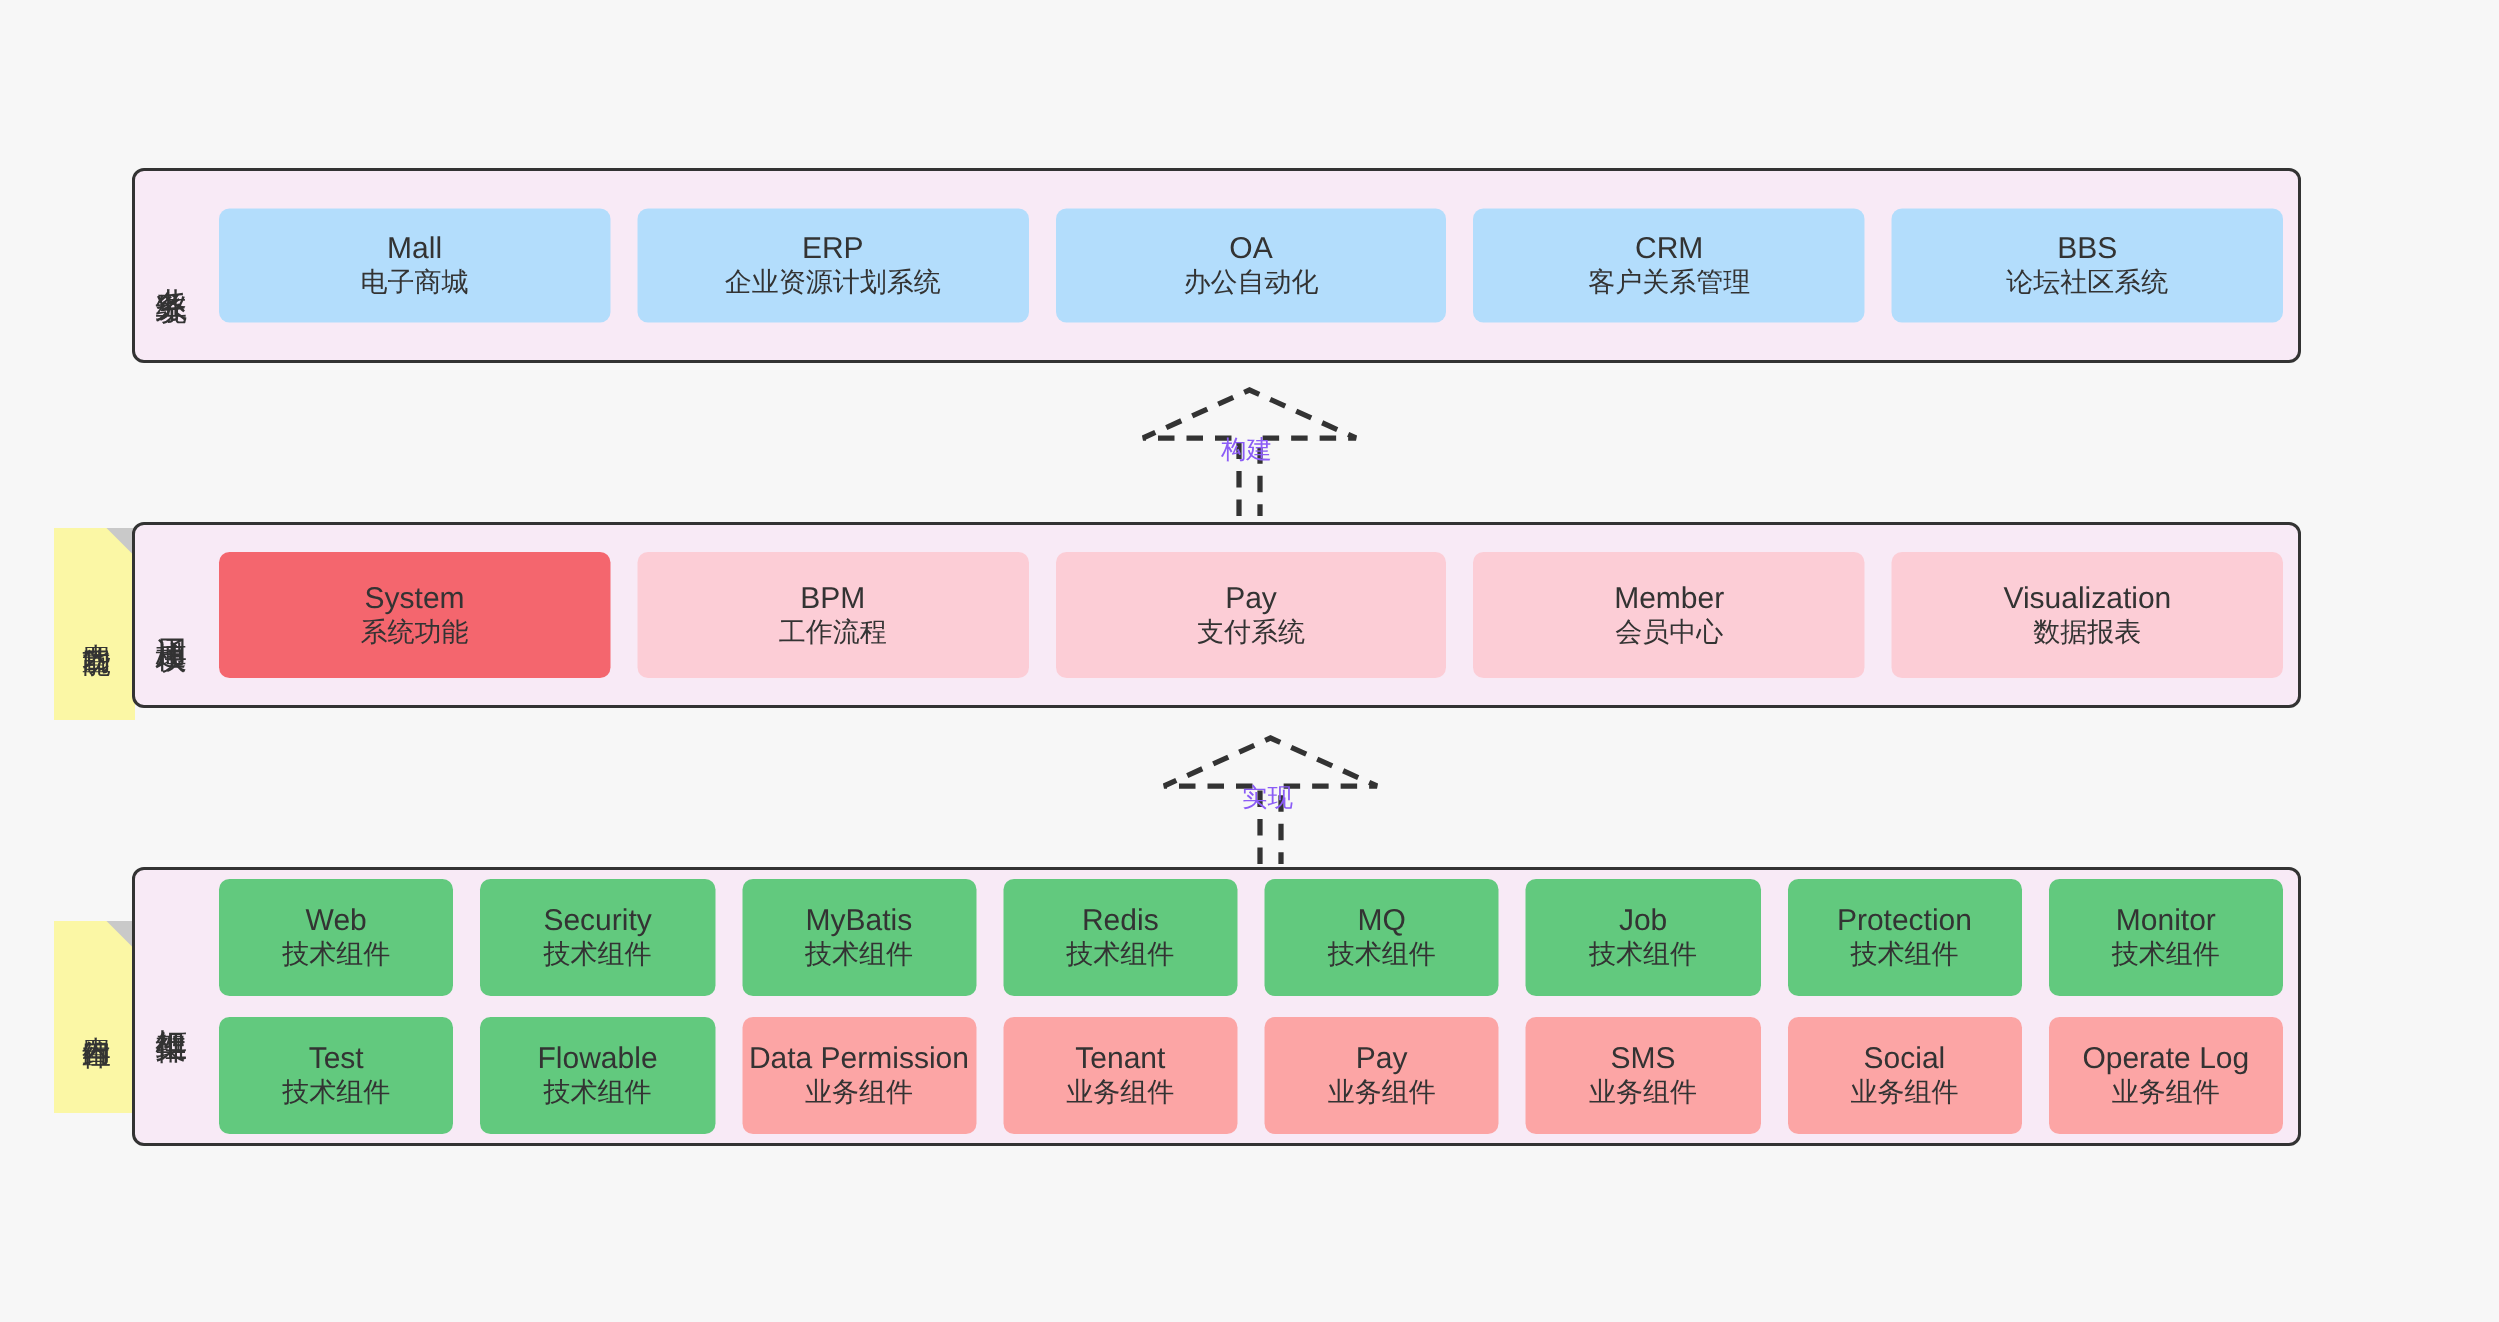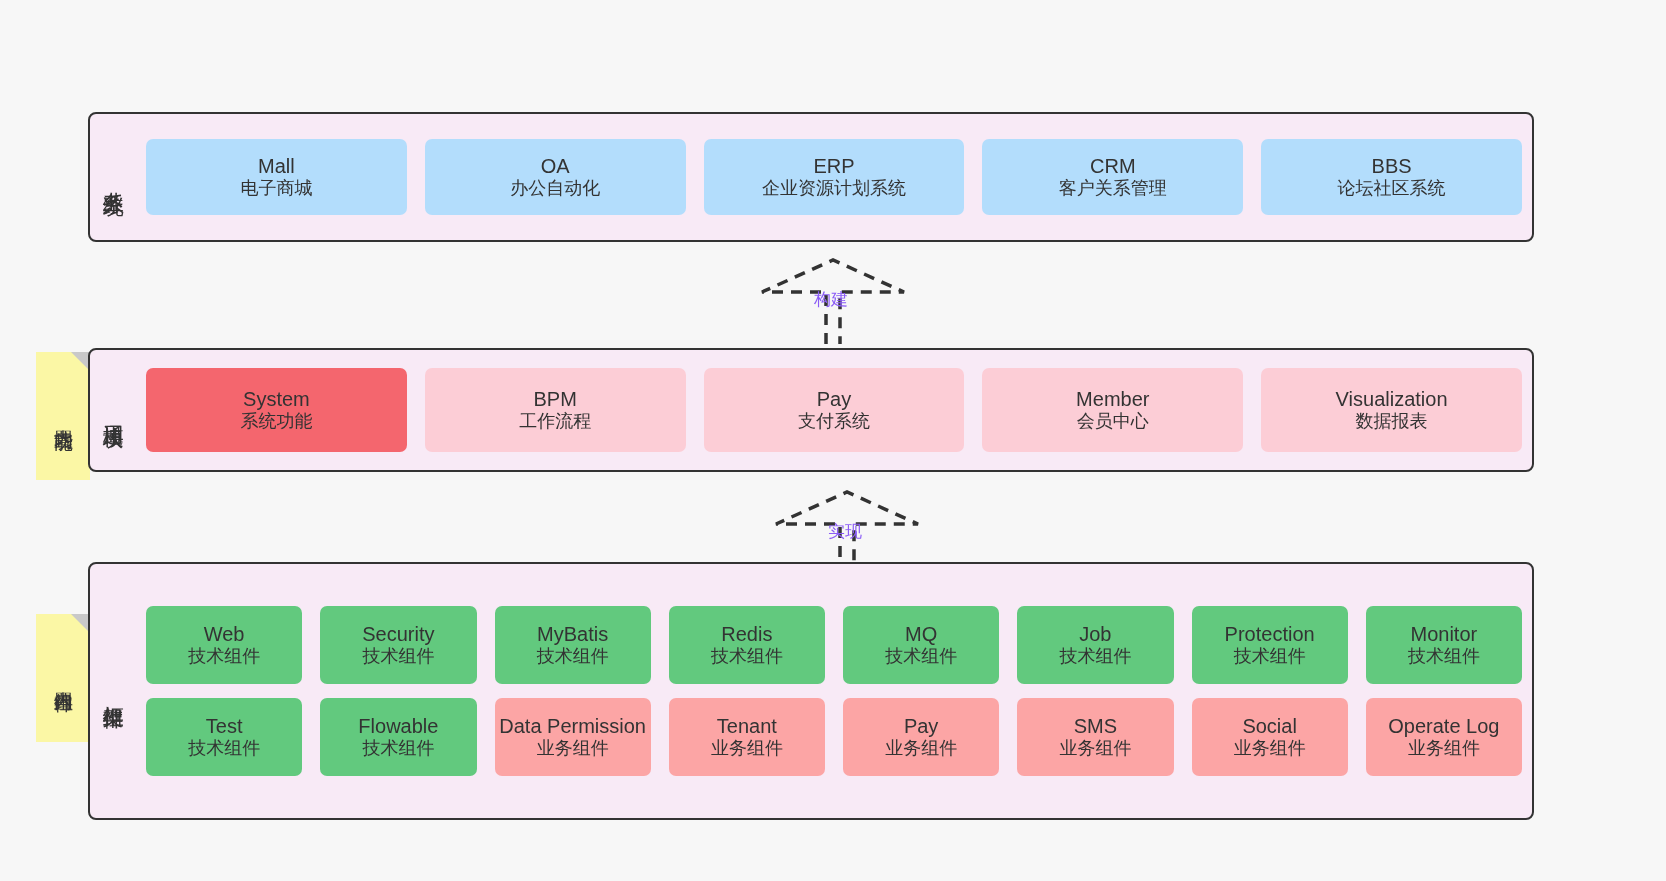--- a/index.html
+++ b/index.html
@@ -120,26 +120,26 @@
   <div class="layer" style="left:88px;top:112px;width:1446px;height:130px;">
     <div class="layer-label">业务系统</div>
     <div class="layer-body">
       <div class="row">
 
         <div class="box blue">
           <span class="t-en">Mall</span>
           <span class="t-cn">电子商城</span>
         </div>
         <div class="box blue">
+          <span class="t-en">ERP</span>
+          <span class="t-cn">企业资源计划系统</span>
+        </div>
+        <div class="box blue">
           <span class="t-en">OA</span>
           <span class="t-cn">办公自动化</span>
-        </div>
-        <div class="box blue">
-          <span class="t-en">ERP</span>
-          <span class="t-cn">企业资源计划系统</span>
         </div>
         <div class="box blue">
           <span class="t-en">CRM</span>
           <span class="t-cn">客户关系管理</span>
         </div>
         <div class="box blue">
           <span class="t-en">BBS</span>
           <span class="t-cn">论坛社区系统</span>
         </div>
 
@@ -194,21 +194,21 @@
       <path d="M68 86 L68 34 L4 34 L75 2 L146 34 L82 34 L82 86" fill="none" stroke="#333333" stroke-width="3.5" stroke-dasharray="11 8" stroke-linejoin="miter"></path>
     </svg>
     <span class="arrow-label" style="left:56px;top:30px;">实现</span>
   </div>
 
   <div class="note" style="left:36px;top:614px;height:128px;">
     <span class="fold"></span>
     <span>内置组件</span>
   </div>
 
-  <div class="layer" style="left:88px;top:562px;width:1446px;height:258px;">
+  <div class="layer" style="left:88px;top:578px;width:1446px;height:186px;">
     <div class="layer-label">框架组件</div>
     <div class="layer-body">
 
       <div class="row">
         <div class="box green">
           <span class="t-en">Web</span>
           <span class="t-cn">技术组件</span>
         </div>
         <div class="box green">
           <span class="t-en">Security</span>

